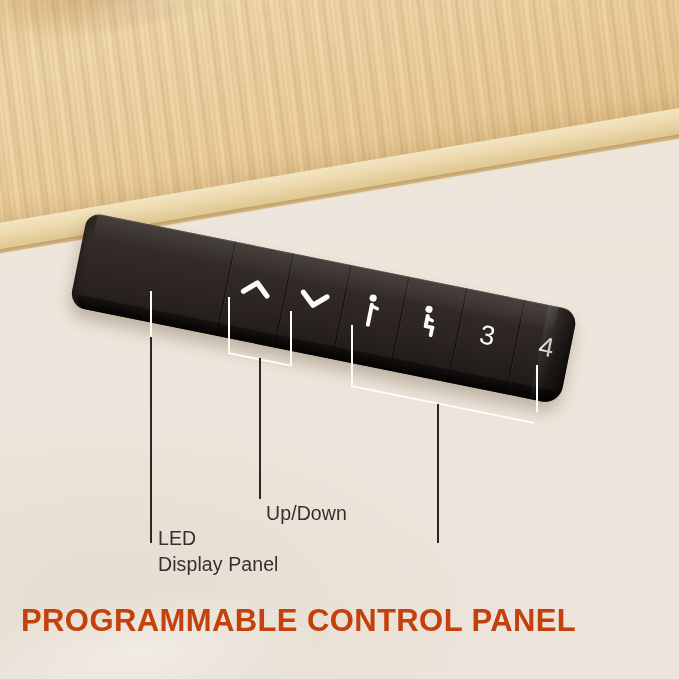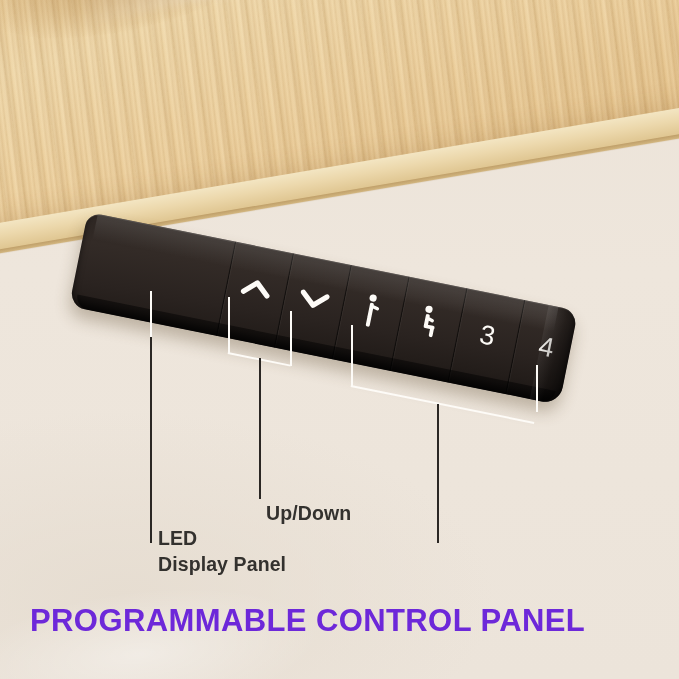--- a/index.html
+++ b/index.html
@@ -185,32 +185,32 @@
   .lead-white { background: #fdfbf7; }
   .lead-v { width: 2px; }
   .lead-h { height: 2px; }
 
   
   .callout {
     position: absolute;
     color: #33312e;
     font-family: "Liberation Sans", sans-serif;
     font-size: 19.5px;
-    font-weight: 700;
+    font-weight: 400;
     line-height: 26px;
     letter-spacing: 0.1px;
     white-space: pre-line;
   }
 
   
   .headline {
     position: absolute;
-    left: 30px;
+    left: 21px;
     top: 603px;
-    color: #6d28d9;
+    color: #c2410c;
     font-family: "Liberation Sans", sans-serif;
     font-size: 31px;
     font-weight: 700;
     letter-spacing: 0.4px;
     white-space: nowrap;
   }
 </style>
 </head>
 <body>
 

